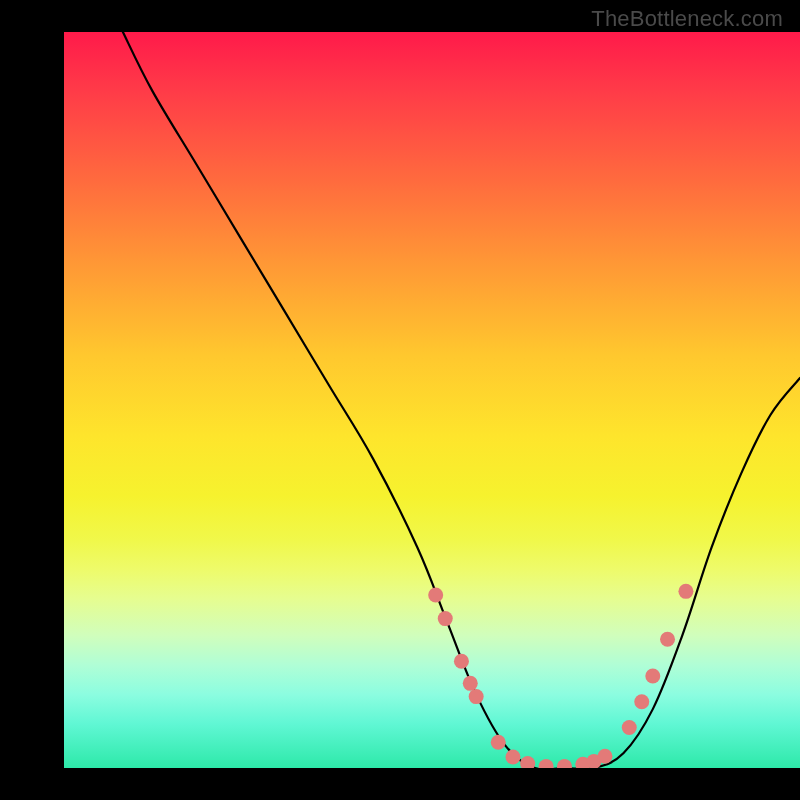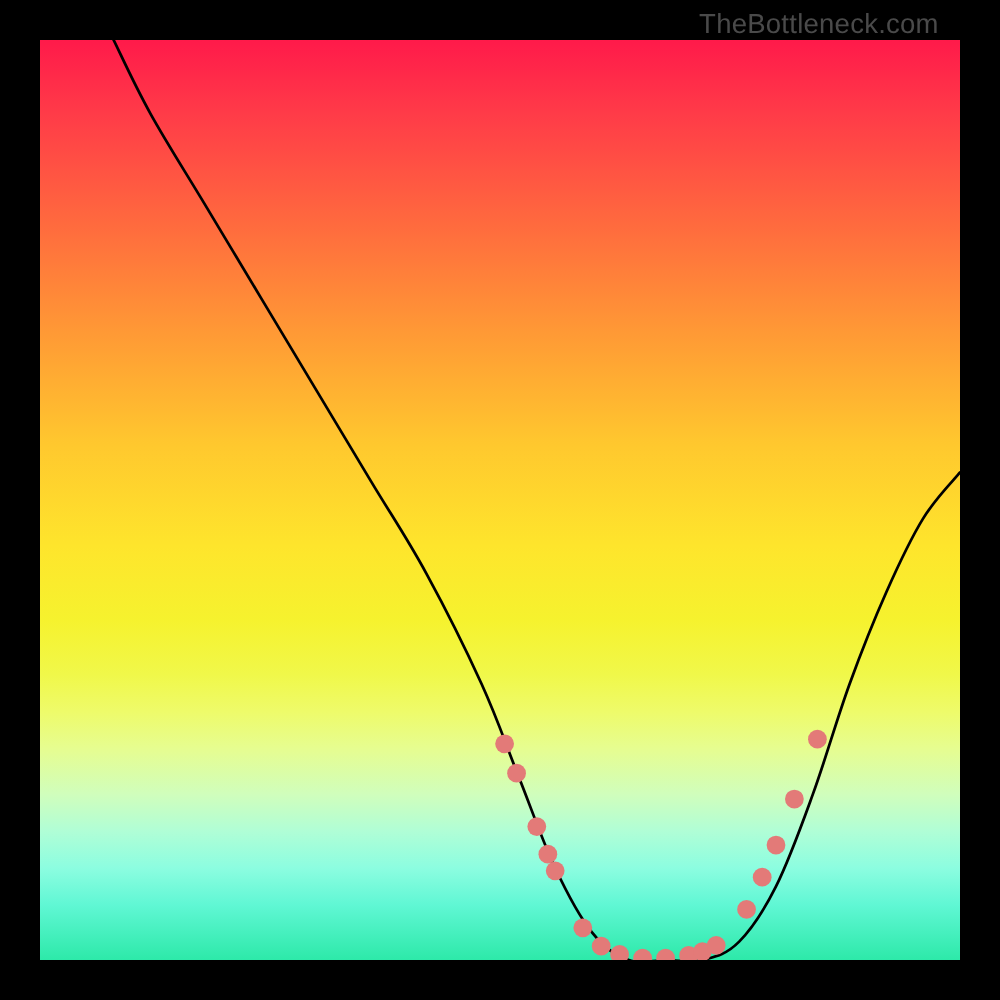--- a/index.html
+++ b/index.html
@@ -1,17 +1,17 @@
 <!DOCTYPE html>
 <html><head>
 <meta charset="utf-8">
 <style>
   * { margin: 0; padding: 0; box-sizing: border-box; }
   html, body { width: 800px; height: 800px; background: #000; overflow: hidden; }
-  .container { position: relative; width: 761px; height: 800px; background: #000; }
+  .container { position: relative; width: 761px; height: 800px; background: #000; margin-left: 32px; }
   .watermark {
     position: absolute;
     top: 6px;
     right: 10px;
     color: #4a4a4a;
     font-family: Arial, Helvetica, sans-serif;
     font-size: 22px;
     font-weight: 500;
     letter-spacing: 0.2px;
     z-index: 10;

